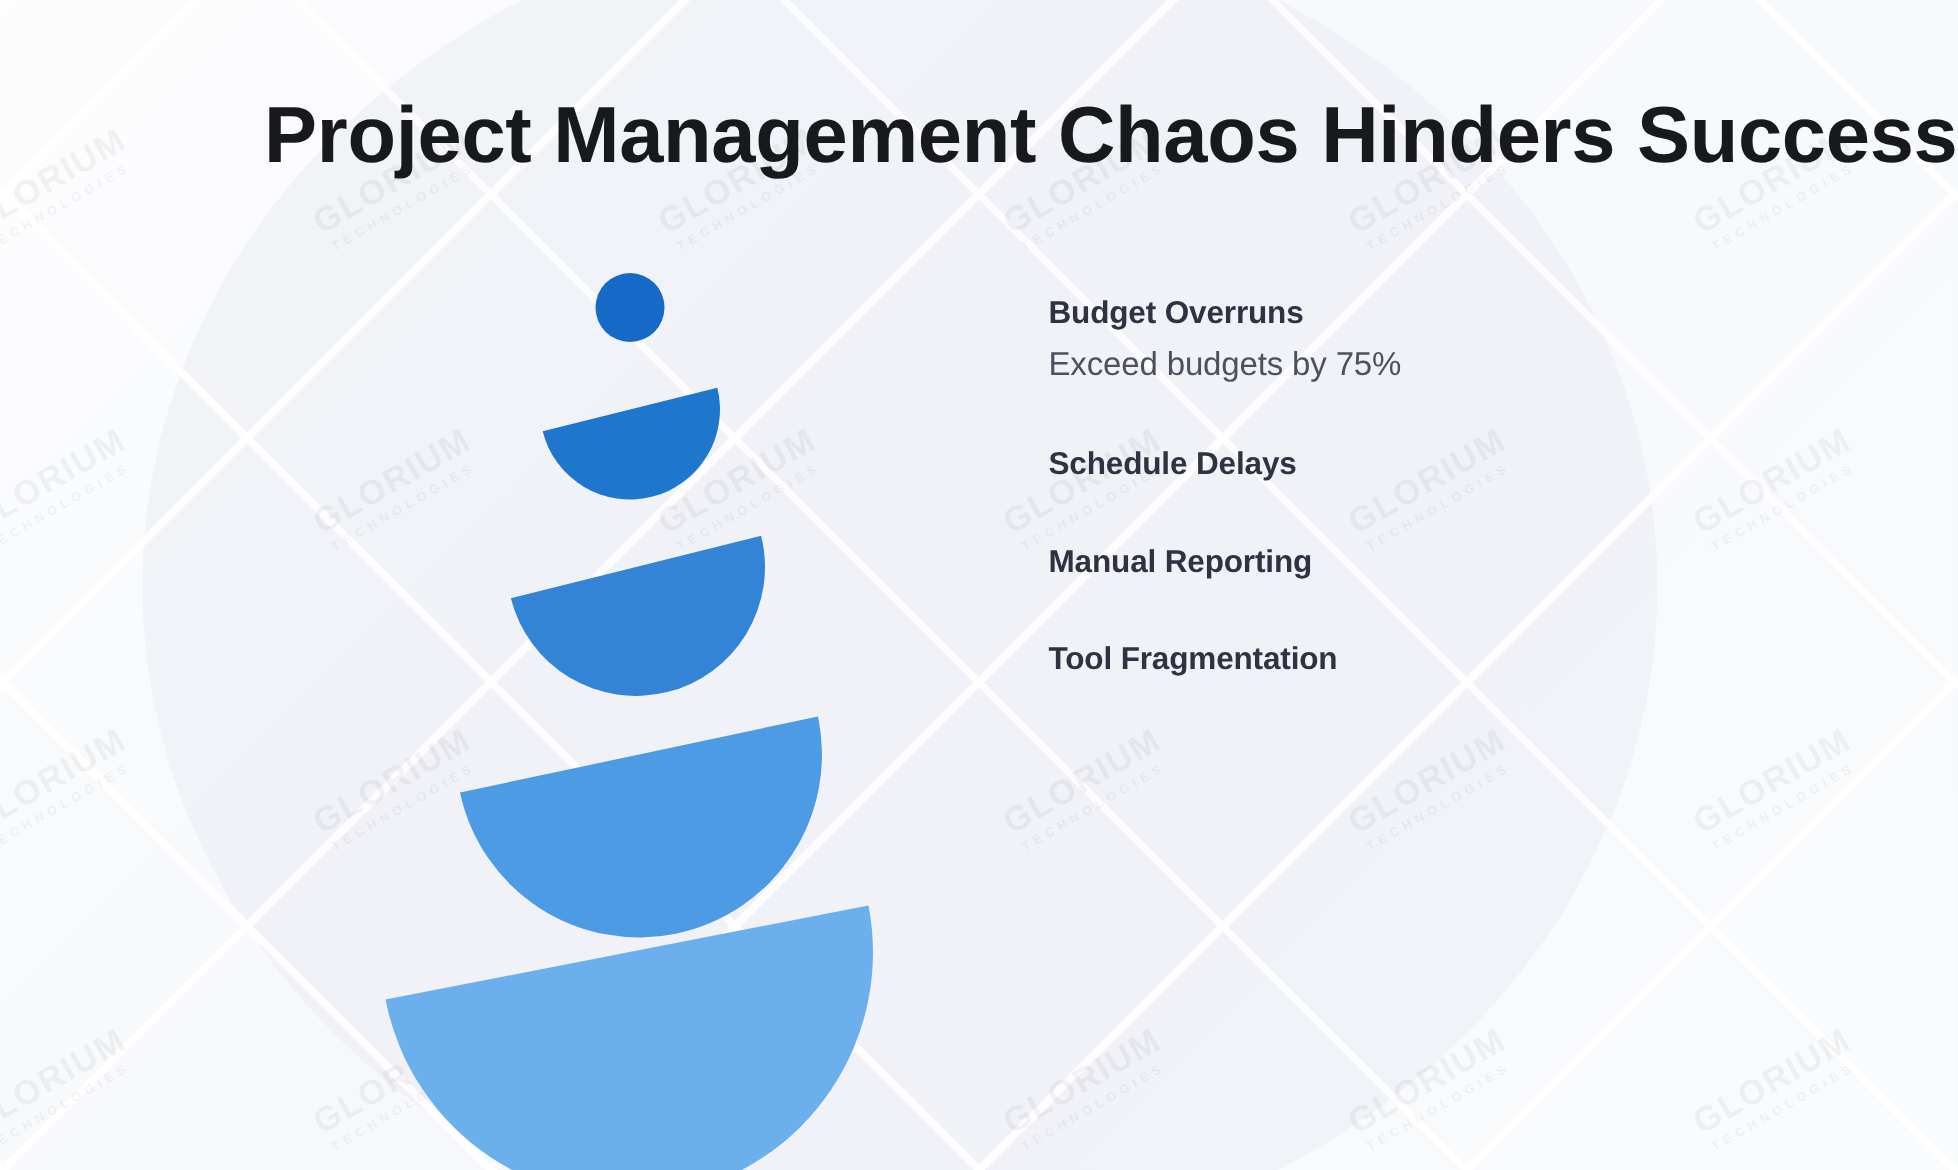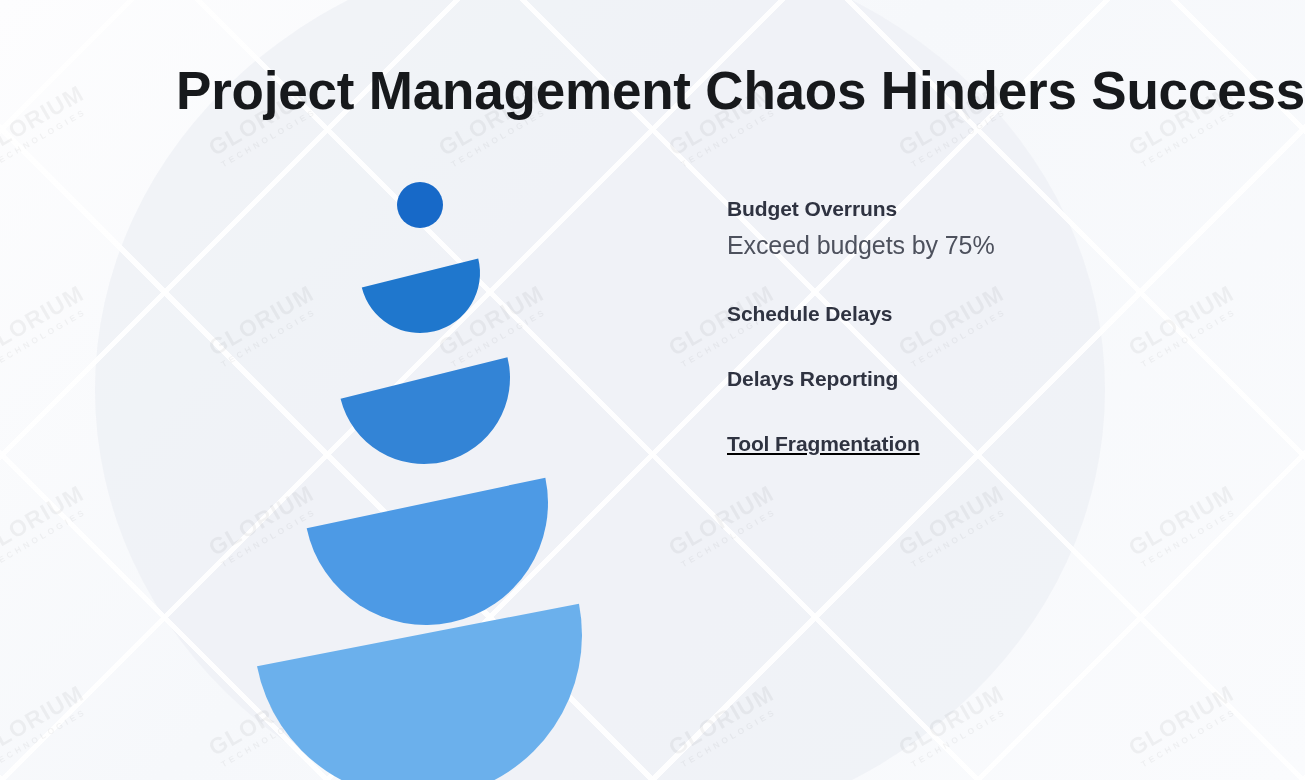--- a/index.html
+++ b/index.html
@@ -121,36 +121,34 @@
 
   
   .list {
     position: absolute;
     left: 699px;
     top: 196px;
     width: 520px;
   }
   .item {
     margin-bottom: 39px;
-    margin-left: 28px;
   }
   .item:last-child {
     margin-bottom: 0;
-    text-decoration: underline;
   }
   .item-title {
     font-size: 21px;
     font-weight: 700;
     color: #2f3341;
     line-height: 1.25;
     letter-spacing: -0.1px;
   }
   .item-desc {
     margin-top: 7px;
-    font-size: 25px;
+    font-size: 22px;
     font-weight: 400;
     color: #4d515d;
     line-height: 1.3;
     letter-spacing: -0.1px;
   }
 </style>
 </head>
 <body>
 
 <div id="slide">
@@ -289,21 +287,21 @@
       <div class="item-title">Budget Overruns</div>
       <div class="item-desc">Exceed budgets by 75%</div>
     </div>
 
     <div class="item">
       <div class="item-title">Schedule Delays</div>
     </div>
 
 
     <div class="item">
-      <div class="item-title">Delays Reporting</div>
+      <div class="item-title">Manual Reporting</div>
     </div>
 
     <div class="item">
       <div class="item-title">Tool Fragmentation</div>
     </div>
 
   </div>
 
 </div>
 

